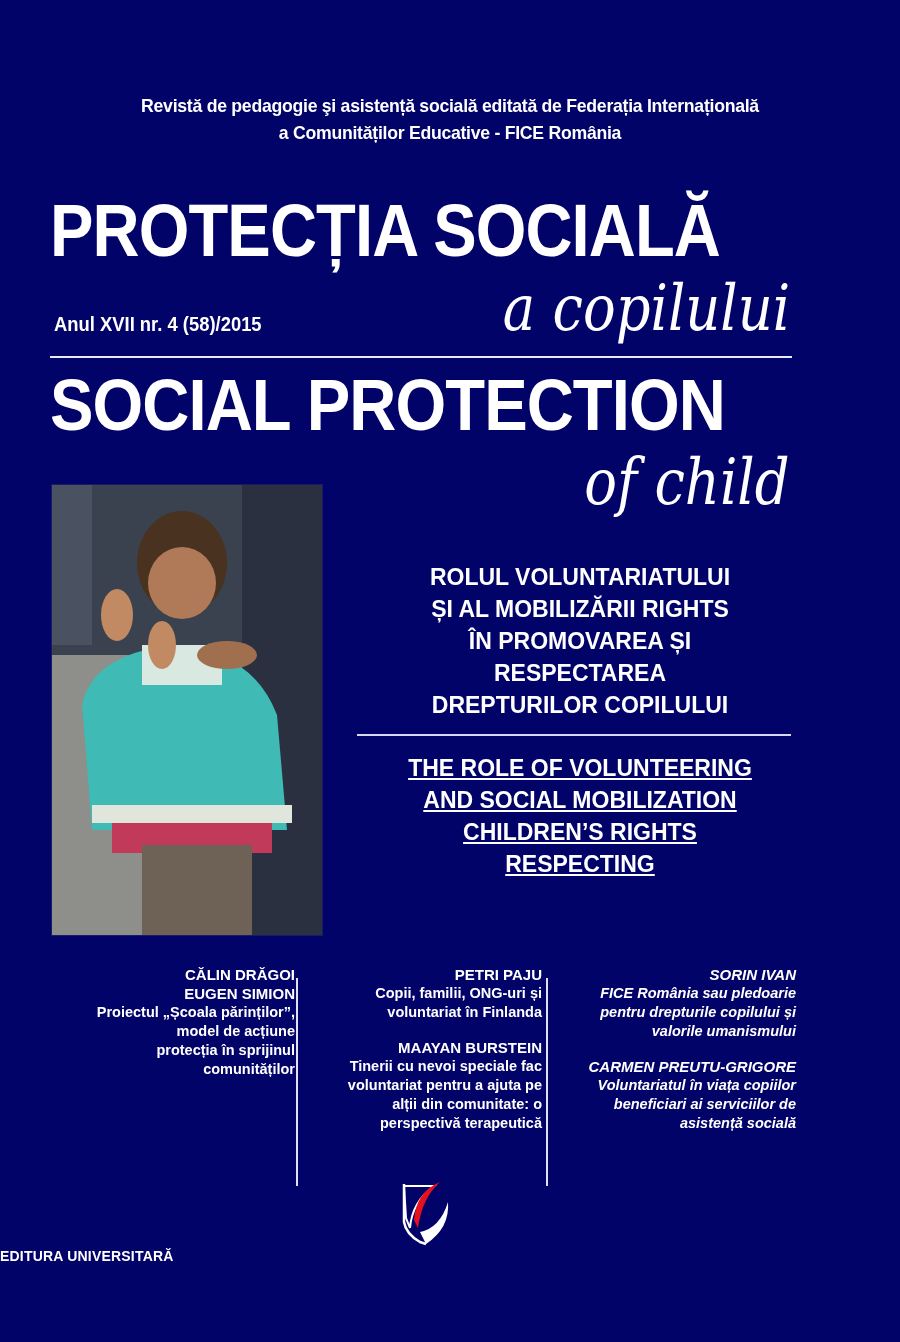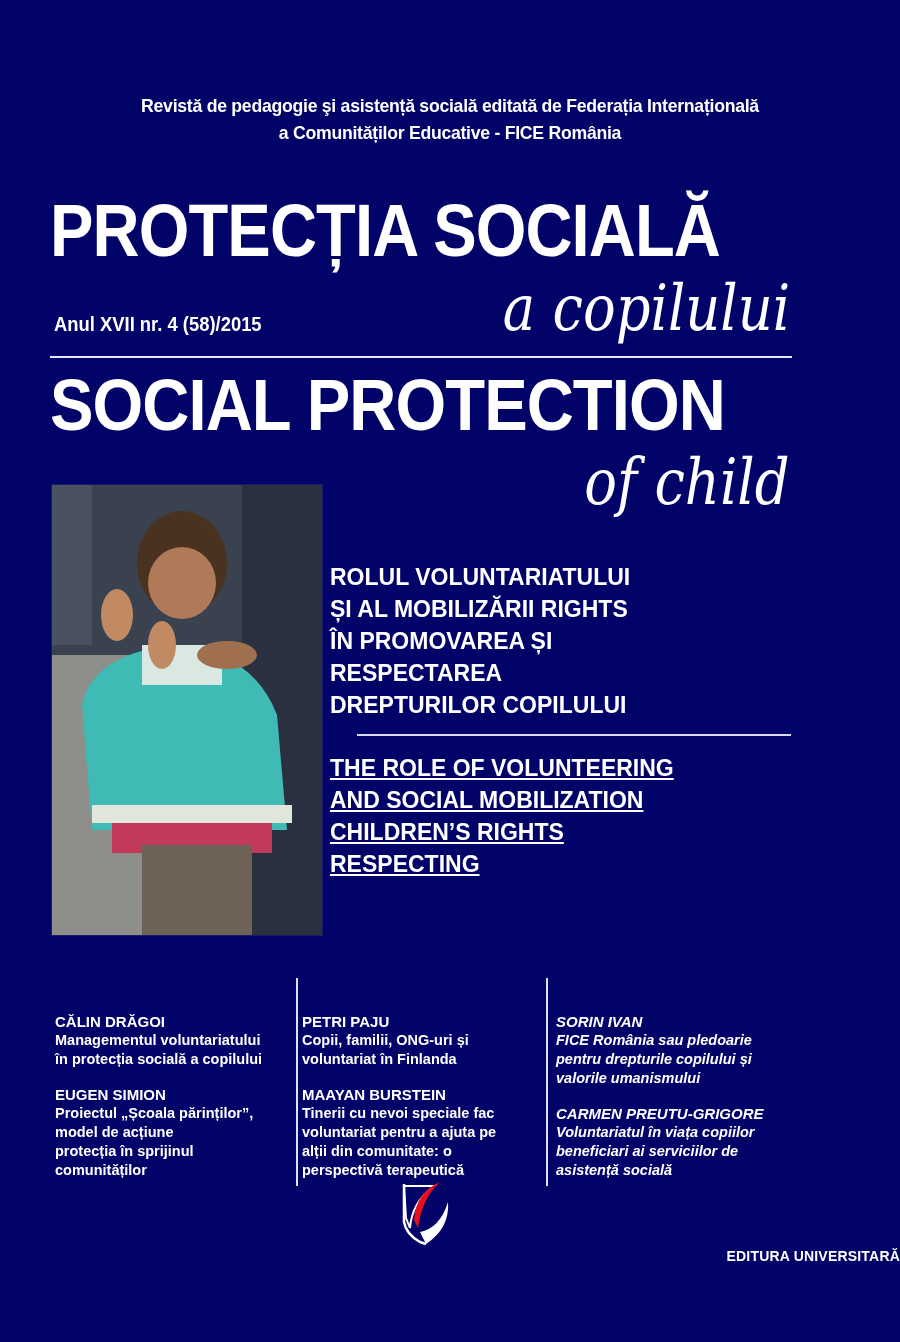--- a/index.html
+++ b/index.html
@@ -8,33 +8,33 @@
   .abs { position:absolute; }
   .subtitle { left:0; width:900px; top:92px; text-align:center; font-size:19px; font-weight:bold; line-height:27px; letter-spacing:-0.3px; transform:scaleX(0.93); }
   .title-ro { left:50px; top:188px; font-size:74px; font-weight:bold; letter-spacing:-1px; line-height:86px; transform-origin:left; transform:scaleX(0.88); white-space:nowrap; }
   .title-ro-sub { right:110px; top:268px; font-family:"DejaVu Serif", serif; font-style:italic; font-size:64px; line-height:80px; transform-origin:right; transform:scaleX(0.85); white-space:nowrap; }
   .issue { left:54px; top:313px; font-size:20px; font-weight:bold; white-space:nowrap; transform-origin:left; transform:scaleX(0.92); }
   .rule-top { left:50px; top:356px; width:742px; height:2px; background:#e8e8f8; }
   .title-en { left:50px; top:362px; font-size:72px; font-weight:bold; letter-spacing:-1px; line-height:86px; transform-origin:left; transform:scaleX(0.905); white-space:nowrap; }
   .title-en-sub { right:110px; top:442px; font-family:"DejaVu Serif", serif; font-style:italic; font-size:64px; line-height:80px; transform-origin:right; transform:scaleX(0.85); white-space:nowrap; }
   .photo { left:51px; top:484px; width:270px; height:450px; border:1px solid #1a1a6a; overflow:hidden;
            background:#8d8d88; }
-  .theme { left:330px; width:500px; text-align:left; font-weight:bold; font-size:23px; line-height:32px; }
+  .theme { left:330px; width:500px; text-align:center; font-weight:bold; font-size:23px; line-height:32px; }
   .theme-ro { top:561px; }
   .theme-en { top:752px;text-decoration:underline; }
   .rule-mid { left:357px; top:734px; width:434px; height:2px; background:#d8d8f0; }
-  .col { top:1012px; width:240px; text-align:left; font-weight:bold; font-size:14.5px; line-height:19px; }
+  .col { top:965px; width:240px; text-align:right; font-weight:bold; font-size:14.5px; line-height:19px; }
   .col .author { display:block; font-size:15px; }
   .col .article { display:block; margin-bottom:16px; }
   .col1 { left:55px; }
   .col2 { left:302px; }
   .col3 { left:556px;font-style:italic; }
   .vline { width:2px; background:#e0e0f0; top:978px; height:208px; }
   .logo { left:398px; top:1178px; }
-  .publisher { left:0; width:900px; text-align:right; top:1248px; font-size:14px; font-weight:bold; letter-spacing:0.2px; }
+  .publisher { left:0; width:900px; text-align:left; top:1248px; font-size:14px; font-weight:bold; letter-spacing:0.2px; }
 </style>
 </head>
 <body>
 
 <div class="abs subtitle">
   <div>Revistă de pedagogie şi asistență socială editată de Federația Internațională</div>
   <div>a Comunităților Educative - FICE România</div>
 </div>
 
 <div class="abs title-ro">PROTECȚIA SOCIALĂ</div>
@@ -73,24 +73,20 @@
 <div class="abs rule-mid"></div>
 <div class="abs theme theme-en">
   <div>THE ROLE OF VOLUNTEERING</div>
   <div>AND SOCIAL MOBILIZATION</div>
   <div>CHILDREN’S RIGHTS</div>
   <div>RESPECTING</div>
 </div>
 
 <div class="abs col col1">
   <span class="author">CĂLIN DRĂGOI</span>
-  <span class="article">
-    <span style="display:block">Managementul voluntariatului</span>
-    <span style="display:block">în protecția socială a copilului</span>
-  </span>
   <span class="author">EUGEN SIMION</span>
   <span class="article">
     <span style="display:block">Proiectul „Școala părinților”,</span>
     <span style="display:block">model de acțiune</span>
     <span style="display:block">protecția în sprijinul</span>
     <span style="display:block">comunităților</span>
   </span>
 </div>
 
 <div class="abs vline" style="left:296px;"></div>

